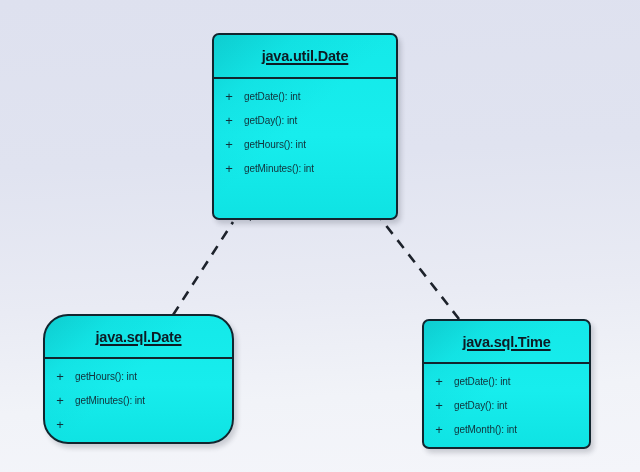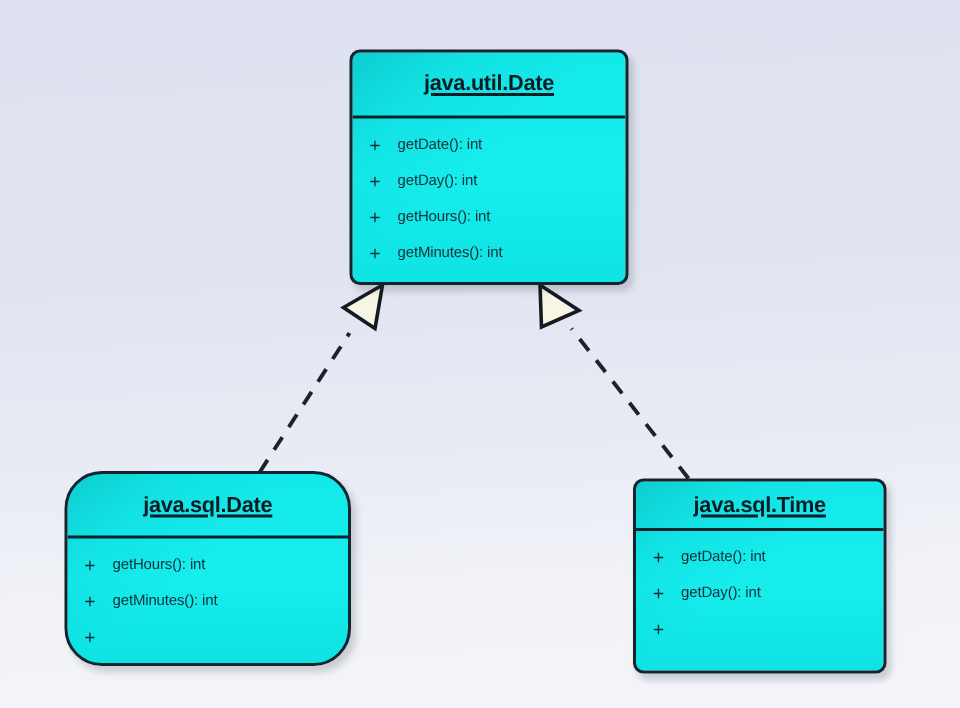--- a/index.html
+++ b/index.html
@@ -79,37 +79,37 @@
     flex: 0 0 30px;
   }
   .member-signature {
     font-size: 10px;
     color: #123039;
     letter-spacing: -0.1px;
   }
 
   
   #class-java-util-date {
-    left: 212px;  top: 33px;  width: 186px; height: 157px; margin-left: 21px;
+    left: 212px;  top: 33px;  width: 186px; height: 187px;
   }
   #class-java-util-date .class-name-compartment { height: 44px; }
   #class-java-util-date .members-compartment    { height: 109px; }
   #class-java-util-date .member-row             { height: 24px; }
 
   #class-java-sql-date {
     left: 43px;   top: 314px; width: 191px; height: 130px; border-radius: 25px;
   }
   #class-java-sql-date .class-name-compartment { height: 43px; }
   #class-java-sql-date .members-compartment    { height: 83px; }
   #class-java-sql-date .member-row             { height: 24px; }
 
   #class-java-sql-time {
     left: 422px;  top: 319px; width: 169px; height: 130px;
   }
-  #class-java-sql-time .class-name-compartment { height: 33px; }
+  #class-java-sql-time .class-name-compartment { height: 43px; }
   #class-java-sql-time .members-compartment    { height: 83px; }
   #class-java-sql-time .member-row             { height: 24px; }
 </style>
 </head>
 <body>
 
 <div id="canvas">
 
   <svg id="connectors" viewBox="0 0 640 472" width="640" height="472">
 
@@ -175,17 +175,18 @@
       <div class="member-row">
         <span class="member-visibility">+</span>
         <span class="member-signature">getDate(): int</span>
       </div>
       <div class="member-row">
         <span class="member-visibility">+</span>
         <span class="member-signature">getDay(): int</span>
       </div>
       <div class="member-row">
         <span class="member-visibility">+</span>
+        <span class="member-signature">getMonth(): int</span>
       </div>
     </div>
   </div>
 
 </div>
 
 </body></html>

